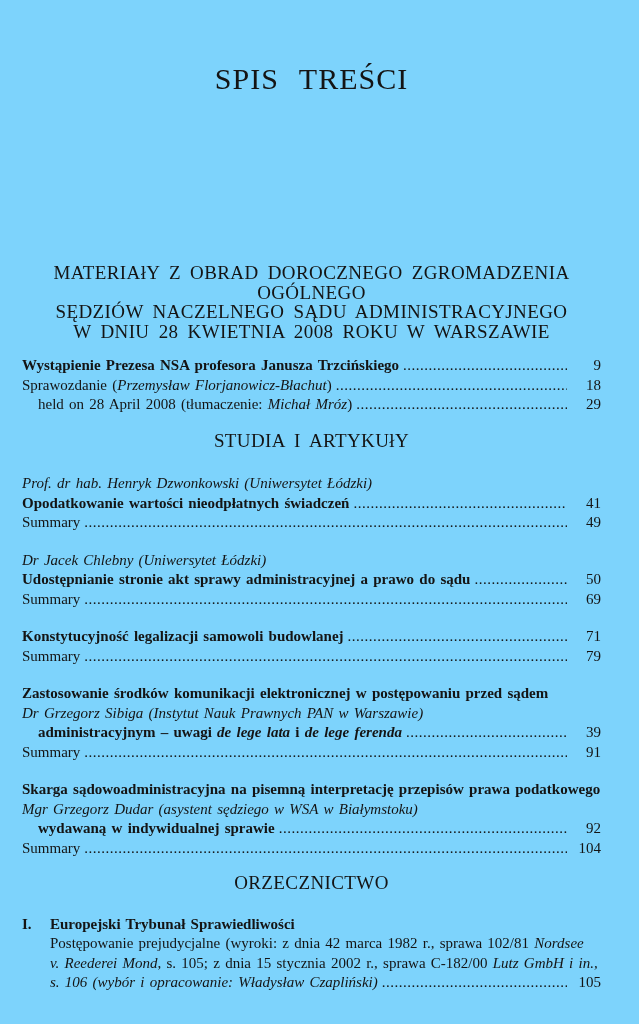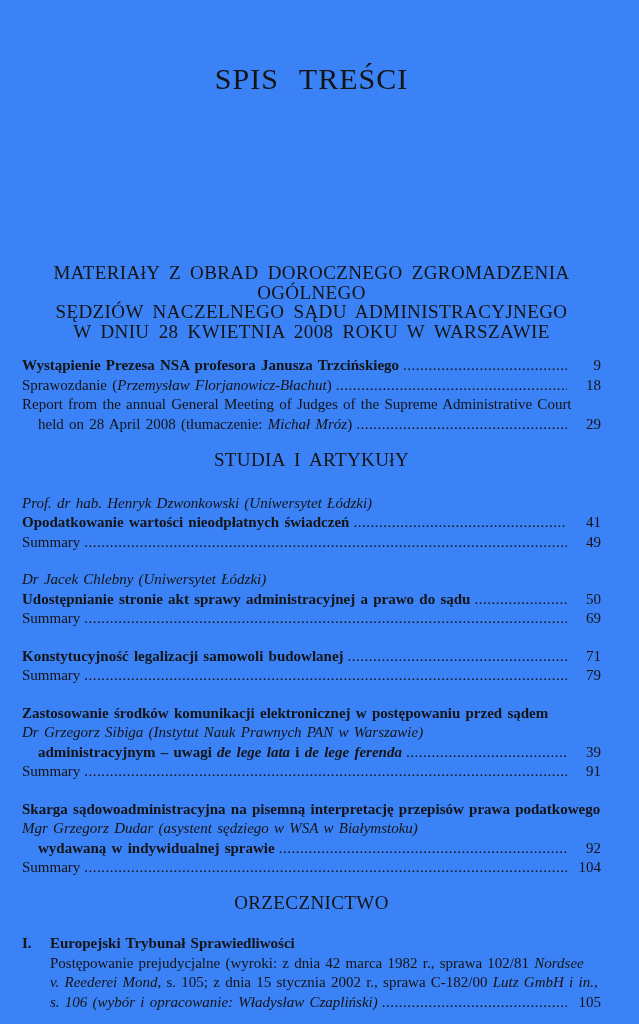--- a/index.html
+++ b/index.html
@@ -1,19 +1,19 @@
 <!DOCTYPE html>
 <html lang="pl"><head>
 <meta charset="utf-8">
 <style>
   html,body{margin:0;padding:0;background:#ffffff;}
   body{font-family:"Liberation Serif","DejaVu Serif",serif;color:#141414;}
   .page{
     width:639px;height:1024px;box-sizing:border-box;
-    padding:0 38px 0 22px;position:relative;overflow:hidden;background:#3b82f6;
+    padding:0 38px 0 22px;position:relative;overflow:hidden;background:#7dd3fc;
   }
   .doc-title{
     margin:0;padding-top:62px;text-align:center;
     font-size:30px;font-weight:normal;letter-spacing:1px;word-spacing:12px;
     line-height:34px;
   }
   #sections .section:nth-child(1){margin-top:167px;}
   #sections .section:nth-child(2){margin-top:16px;}
   #sections .section:nth-child(3){margin-top:15px;}
   .heading{
@@ -64,23 +64,20 @@
             </div>
           </div>
           <div class="group">
             <div class="line">
               <span class="runs"><span class="run r">Sprawozdanie (</span><span class="run i">Przemysław Florjanowicz-Błachut</span><span class="run r">)</span></span>
               <span class="dots">............................................................................................................................................................................................................................</span>
               <span class="pagenum">18</span>
             </div>
           </div>
           <div class="group">
-            <div class="line">
-              <span class="runs"><span class="run r">Report from the annual General Meeting of Judges of the Supreme Administrative Court</span></span>
-            </div>
             <div class="line indent">
               <span class="runs"><span class="run r">held on 28 April 2008 (tłumaczenie: </span><span class="run i">Michał Mróz</span><span class="run r">)</span></span>
               <span class="dots">............................................................................................................................................................................................................................</span>
               <span class="pagenum">29</span>
             </div>
           </div>
         </div>
       </div>
       <div class="section">
         <div class="heading">STUDIA I ARTYKUłY</div>

